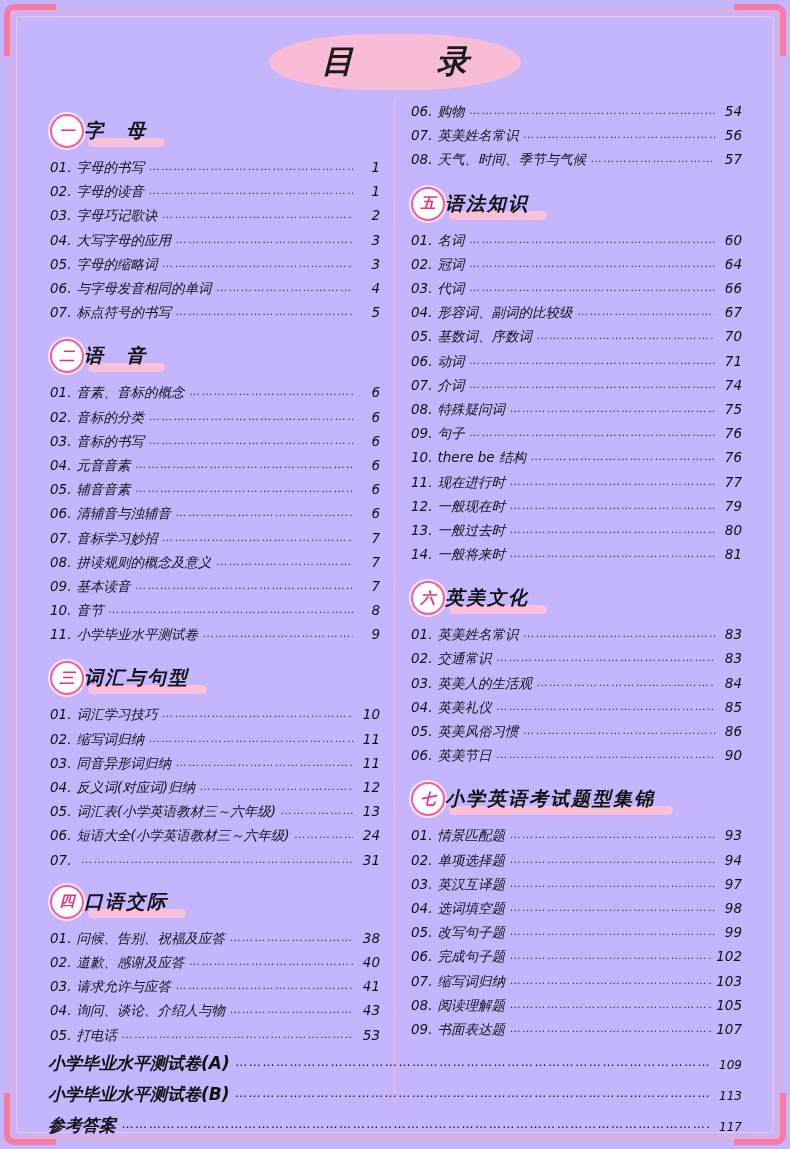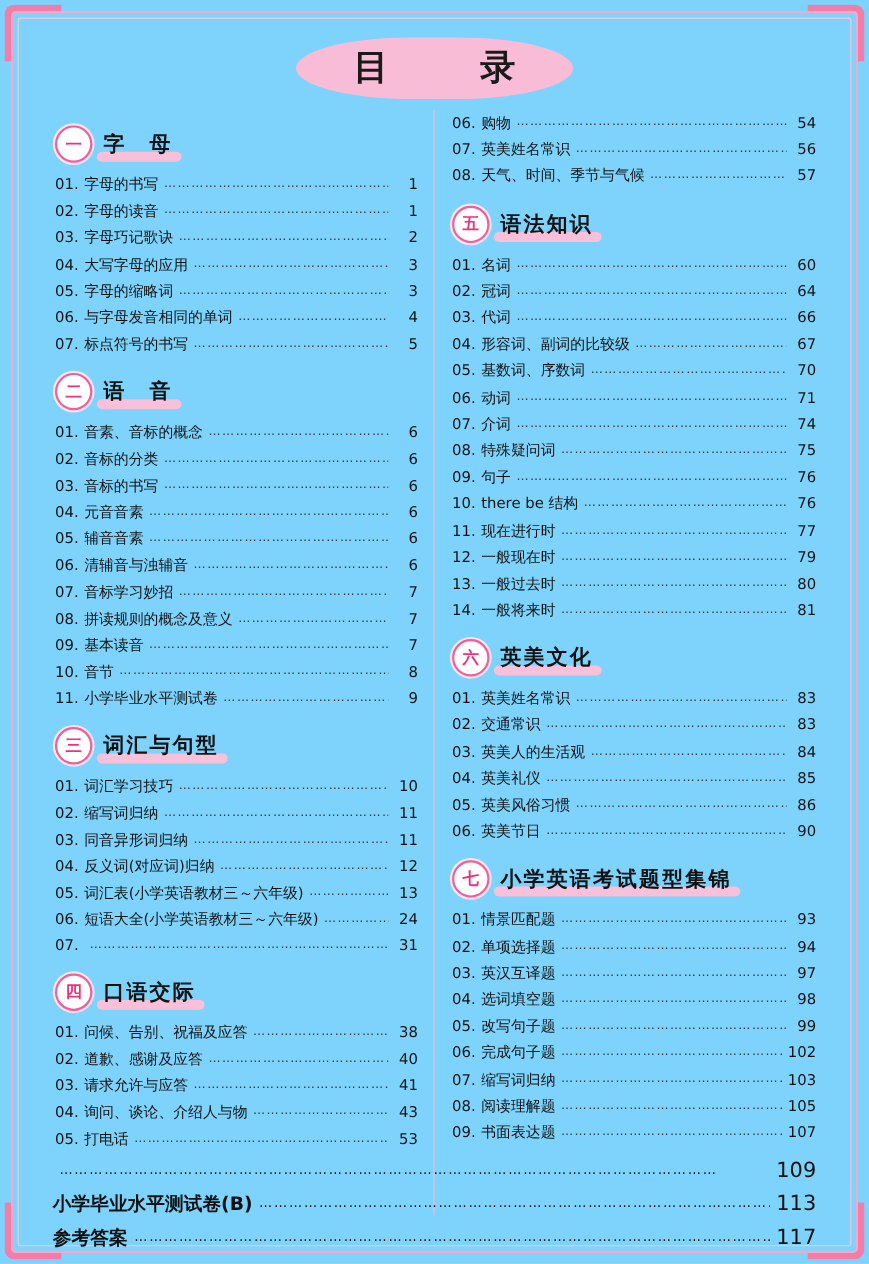--- a/index.html
+++ b/index.html
@@ -10,21 +10,22 @@
     width: 790px;
     height: 1149px;
     background: #ffffff;
     font-family: "Liberation Sans", sans-serif;
     position: relative;
     overflow: hidden;
   }
   .page {
     position: absolute;
     inset: 0;
-    background: #7dd3fc;
+    background: #c4b5fd;
+    font-style: italic;
   }
   
   .border-frame {
     position: absolute;
     left: 10px;
     top: 10px;
     right: 10px;
     bottom: 10px;
     border: 2px solid #f4a9c8;
     border-radius: 4px;
@@ -108,21 +109,20 @@
     align-items: center;
     justify-content: center;
     font-size: 15px;
     font-weight: 700;
     font-family: "DejaVu Sans", "Liberation Sans", sans-serif;
     background: #fff;
     flex: 0 0 auto;
     box-shadow: 0 0 0 2px #fde3ee;
   }
   .sec-title {
-    margin-left: 10px;
     font-size: 19px;
     font-weight: 700;
     color: #111;
     letter-spacing: 2px;
     font-family: "DejaVu Sans", "Liberation Sans", sans-serif;
     position: relative;
     z-index: 2;
   }
   .sec-underline {
     position: absolute;
@@ -197,21 +197,21 @@
     margin: 0 6px;
     overflow: hidden;
     white-space: nowrap;
     font-size: 12px;
     font-weight: 400;
     letter-spacing: 1.6px;
     transform: translateY(-3px);
   }
   .bottom-rows .r-page {
     flex: 0 0 auto;
-    font-size: 19px;
+    font-size: 12px;
     font-weight: 400;
     min-width: 26px;
     text-align: right;
   }
 </style>
 </head>
 <body>
 
 <div class="page">
   <div class="border-frame"></div>
@@ -649,20 +649,21 @@
             <span class="e-label">书面表达题</span>
             <span class="e-dots">……………………………………………………………………………………………………………………</span>
             <span class="e-page">107</span>
           </li>
         </ul>
       </div>
   </div>
 
   <div class="bottom-rows" id="bottom-rows">
       <div class="row">
+        <span class="r-label">小学毕业水平测试卷(A)</span>
         <span class="r-dots">……………………………………………………………………………………………………………………</span>
         <span class="r-page">109</span>
       </div>
       <div class="row">
         <span class="r-label">小学毕业水平测试卷(B)</span>
         <span class="r-dots">……………………………………………………………………………………………………………………</span>
         <span class="r-page">113</span>
       </div>
       <div class="row">
         <span class="r-label">参考答案</span>

